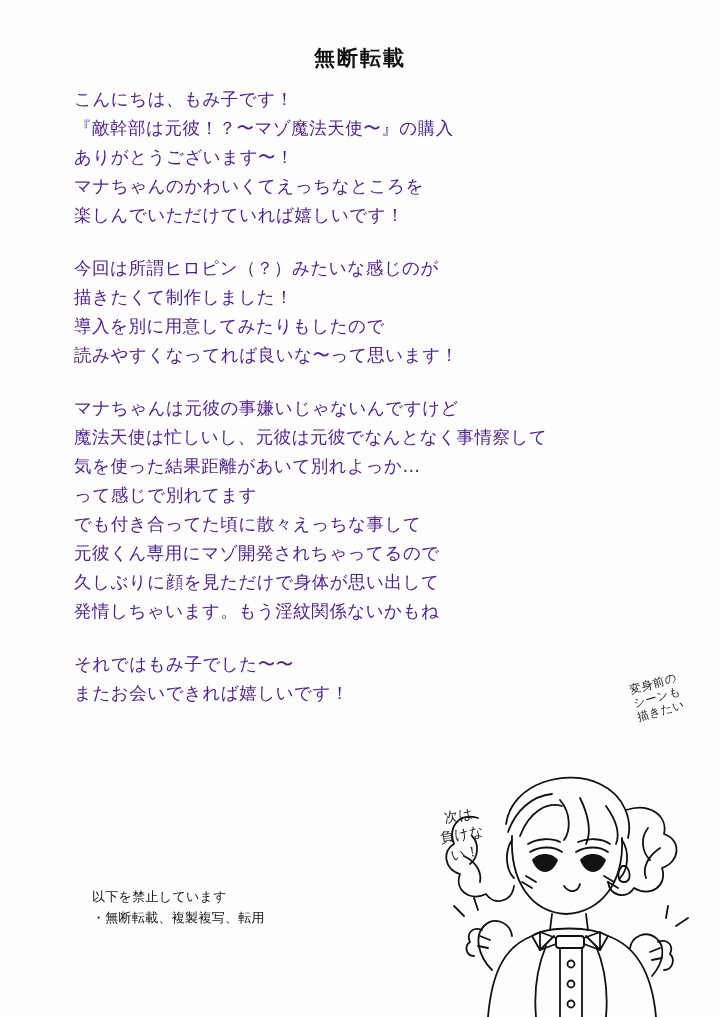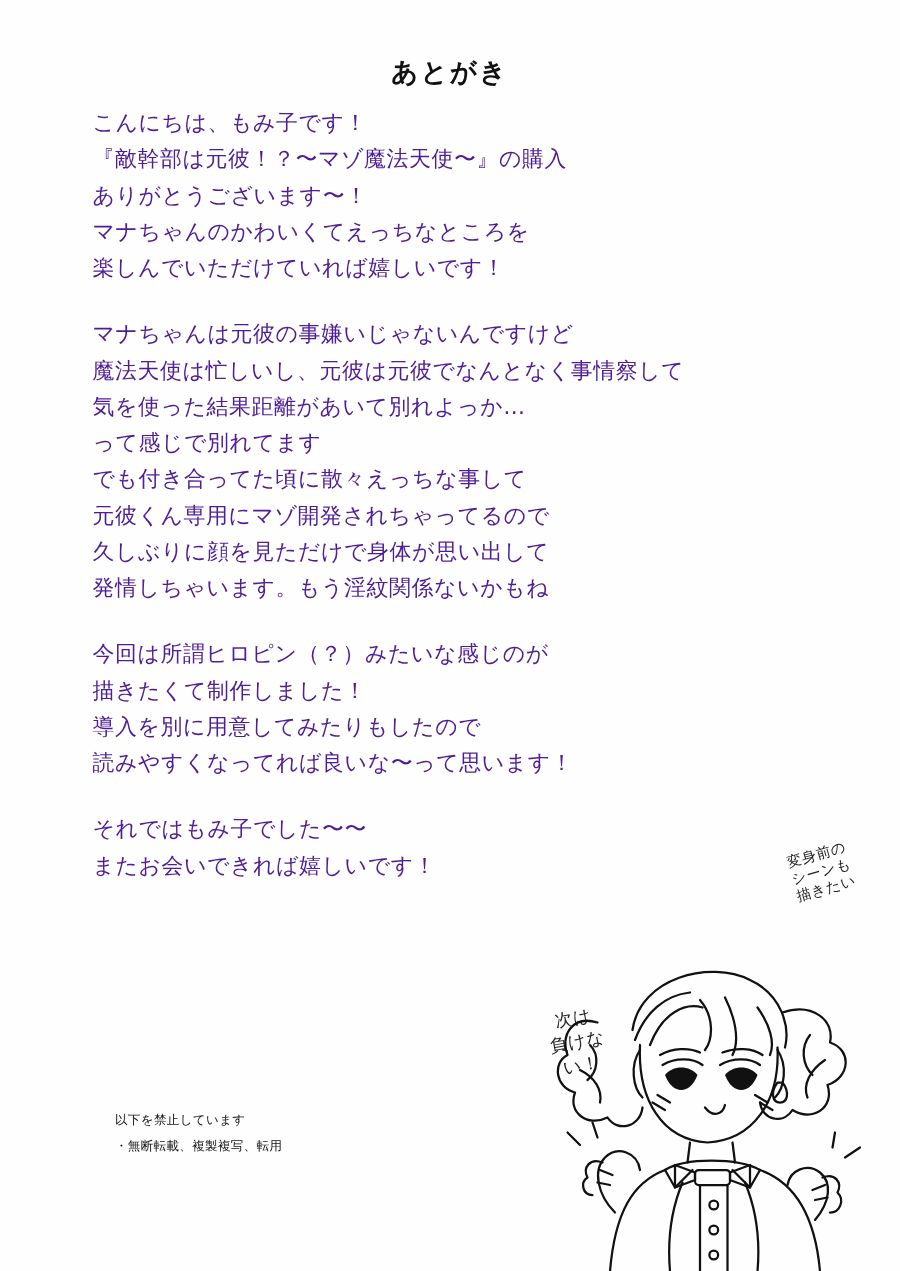--- a/index.html
+++ b/index.html
@@ -43,21 +43,21 @@
   }
   .para {
     margin: 0 0 24px 0;
     white-space: pre-line;
   }
   .para:last-child { margin-bottom: 0; }
   .notice {
     position: absolute;
     left: 92px;
     top: 886px;
-    font-size: 10px;
+    font-size: 13px;
     line-height: 21px;
     color: #111;
     white-space: pre-line;
     letter-spacing: 0.3px;
   }
   
   .scribble {
     position: absolute;
     font-size: 11.5px;
     line-height: 14px;
@@ -89,40 +89,40 @@
     width: 300px;
     height: 277px;
   }
   .illustration svg { display: block; }
 </style>
 </head>
 <body>
 
 <div class="page">
 
-  <div class="title">あとがき</div>
+  <div class="title">無断転載</div>
 
   <div class="body-text">
     <p class="para">こんにちは、もみ子です！
 『敵幹部は元彼！？〜マゾ魔法天使〜』の購入
 ありがとうございます〜！
 マナちゃんのかわいくてえっちなところを
 楽しんでいただけていれば嬉しいです！</p>
+    <p class="para">今回は所謂ヒロピン（？）みたいな感じのが
+描きたくて制作しました！
+導入を別に用意してみたりもしたので
+読みやすくなってれば良いな〜って思います！</p>
     <p class="para">マナちゃんは元彼の事嫌いじゃないんですけど
 魔法天使は忙しいし、元彼は元彼でなんとなく事情察して
 気を使った結果距離があいて別れよっか…
 って感じで別れてます
 でも付き合ってた頃に散々えっちな事して
 元彼くん専用にマゾ開発されちゃってるので
 久しぶりに顔を見ただけで身体が思い出して
 発情しちゃいます。もう淫紋関係ないかもね</p>
-    <p class="para">今回は所謂ヒロピン（？）みたいな感じのが
-描きたくて制作しました！
-導入を別に用意してみたりもしたので
-読みやすくなってれば良いな〜って思います！</p>
     <p class="para">それではもみ子でした〜〜
 またお会いできれば嬉しいです！</p>
   </div>
 
   <div class="notice">以下を禁止しています
 ・無断転載、複製複写、転用</div>
 
   <div class="scribble scribble-a">変身前の
 シーンも
 描きたい</div>

